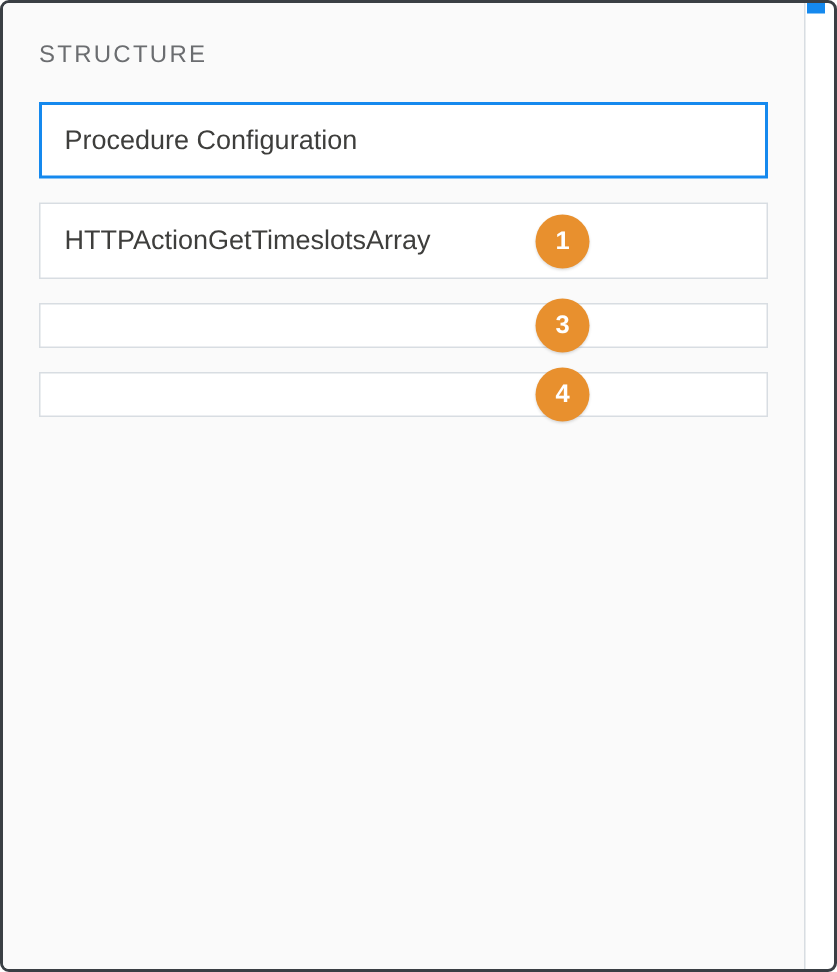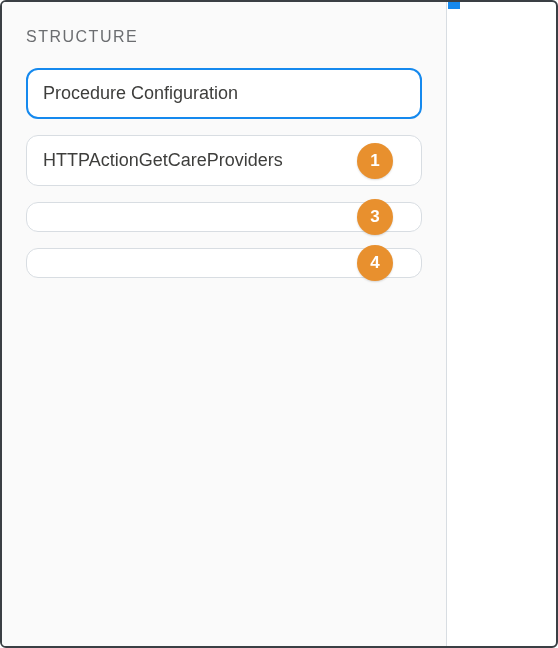--- a/index.html
+++ b/index.html
@@ -11,21 +11,21 @@
       font-family: -apple-system, BlinkMacSystemFont, "Segoe UI", "Helvetica Neue", Arial, sans-serif;
       background: #ffffff;
       width: 558px;
       height: 648px;
       position: relative;
       border: 2px solid #3a3f44;
       border-radius: 6px;
       overflow: hidden;
     }
     .panel {
-      width: 445px;
+      width: 535px;
       height: 100%;
       background: #fafafa;
       border-right: 1px solid #d8dde2;
       padding: 26px 24px;
       position: relative;
     }
     .accent-top {
       position: absolute;
       top: -2px;
       right: -14px;
@@ -42,21 +42,21 @@
       text-transform: uppercase;
     }
     .item-list {
       display: flex;
       flex-direction: column;
       gap: 16px;
     }
     .structure-item {
       background: #ffffff;
       border: 1px solid #d8dde2;
-      border-radius: 12px;
+      border-radius: 0;
       padding: 14px 16px;
       font-size: 18px;
       color: #3e3e3c;
       font-weight: 400;
       cursor: pointer;
       position: relative;
       display: flex;
       align-items: center;
     }
     .structure-item.selected {
@@ -87,21 +87,21 @@
 <div class="panel">
   <div class="accent-top"></div>
   <div class="panel-title">STRUCTURE</div>
   <div class="item-list">
 
     <div class="structure-item selected">
       <span>Procedure Configuration</span>
     </div>
 
     <div class="structure-item">
-      <span>HTTPActionGetCareProviders</span>
+      <span>HTTPActionGetTimeslotsArray</span>
       <span class="badge">1</span>
     </div>
 
 
     <div class="structure-item">
       <span class="badge">3</span>
     </div>
 
     <div class="structure-item">
       <span class="badge">4</span>

